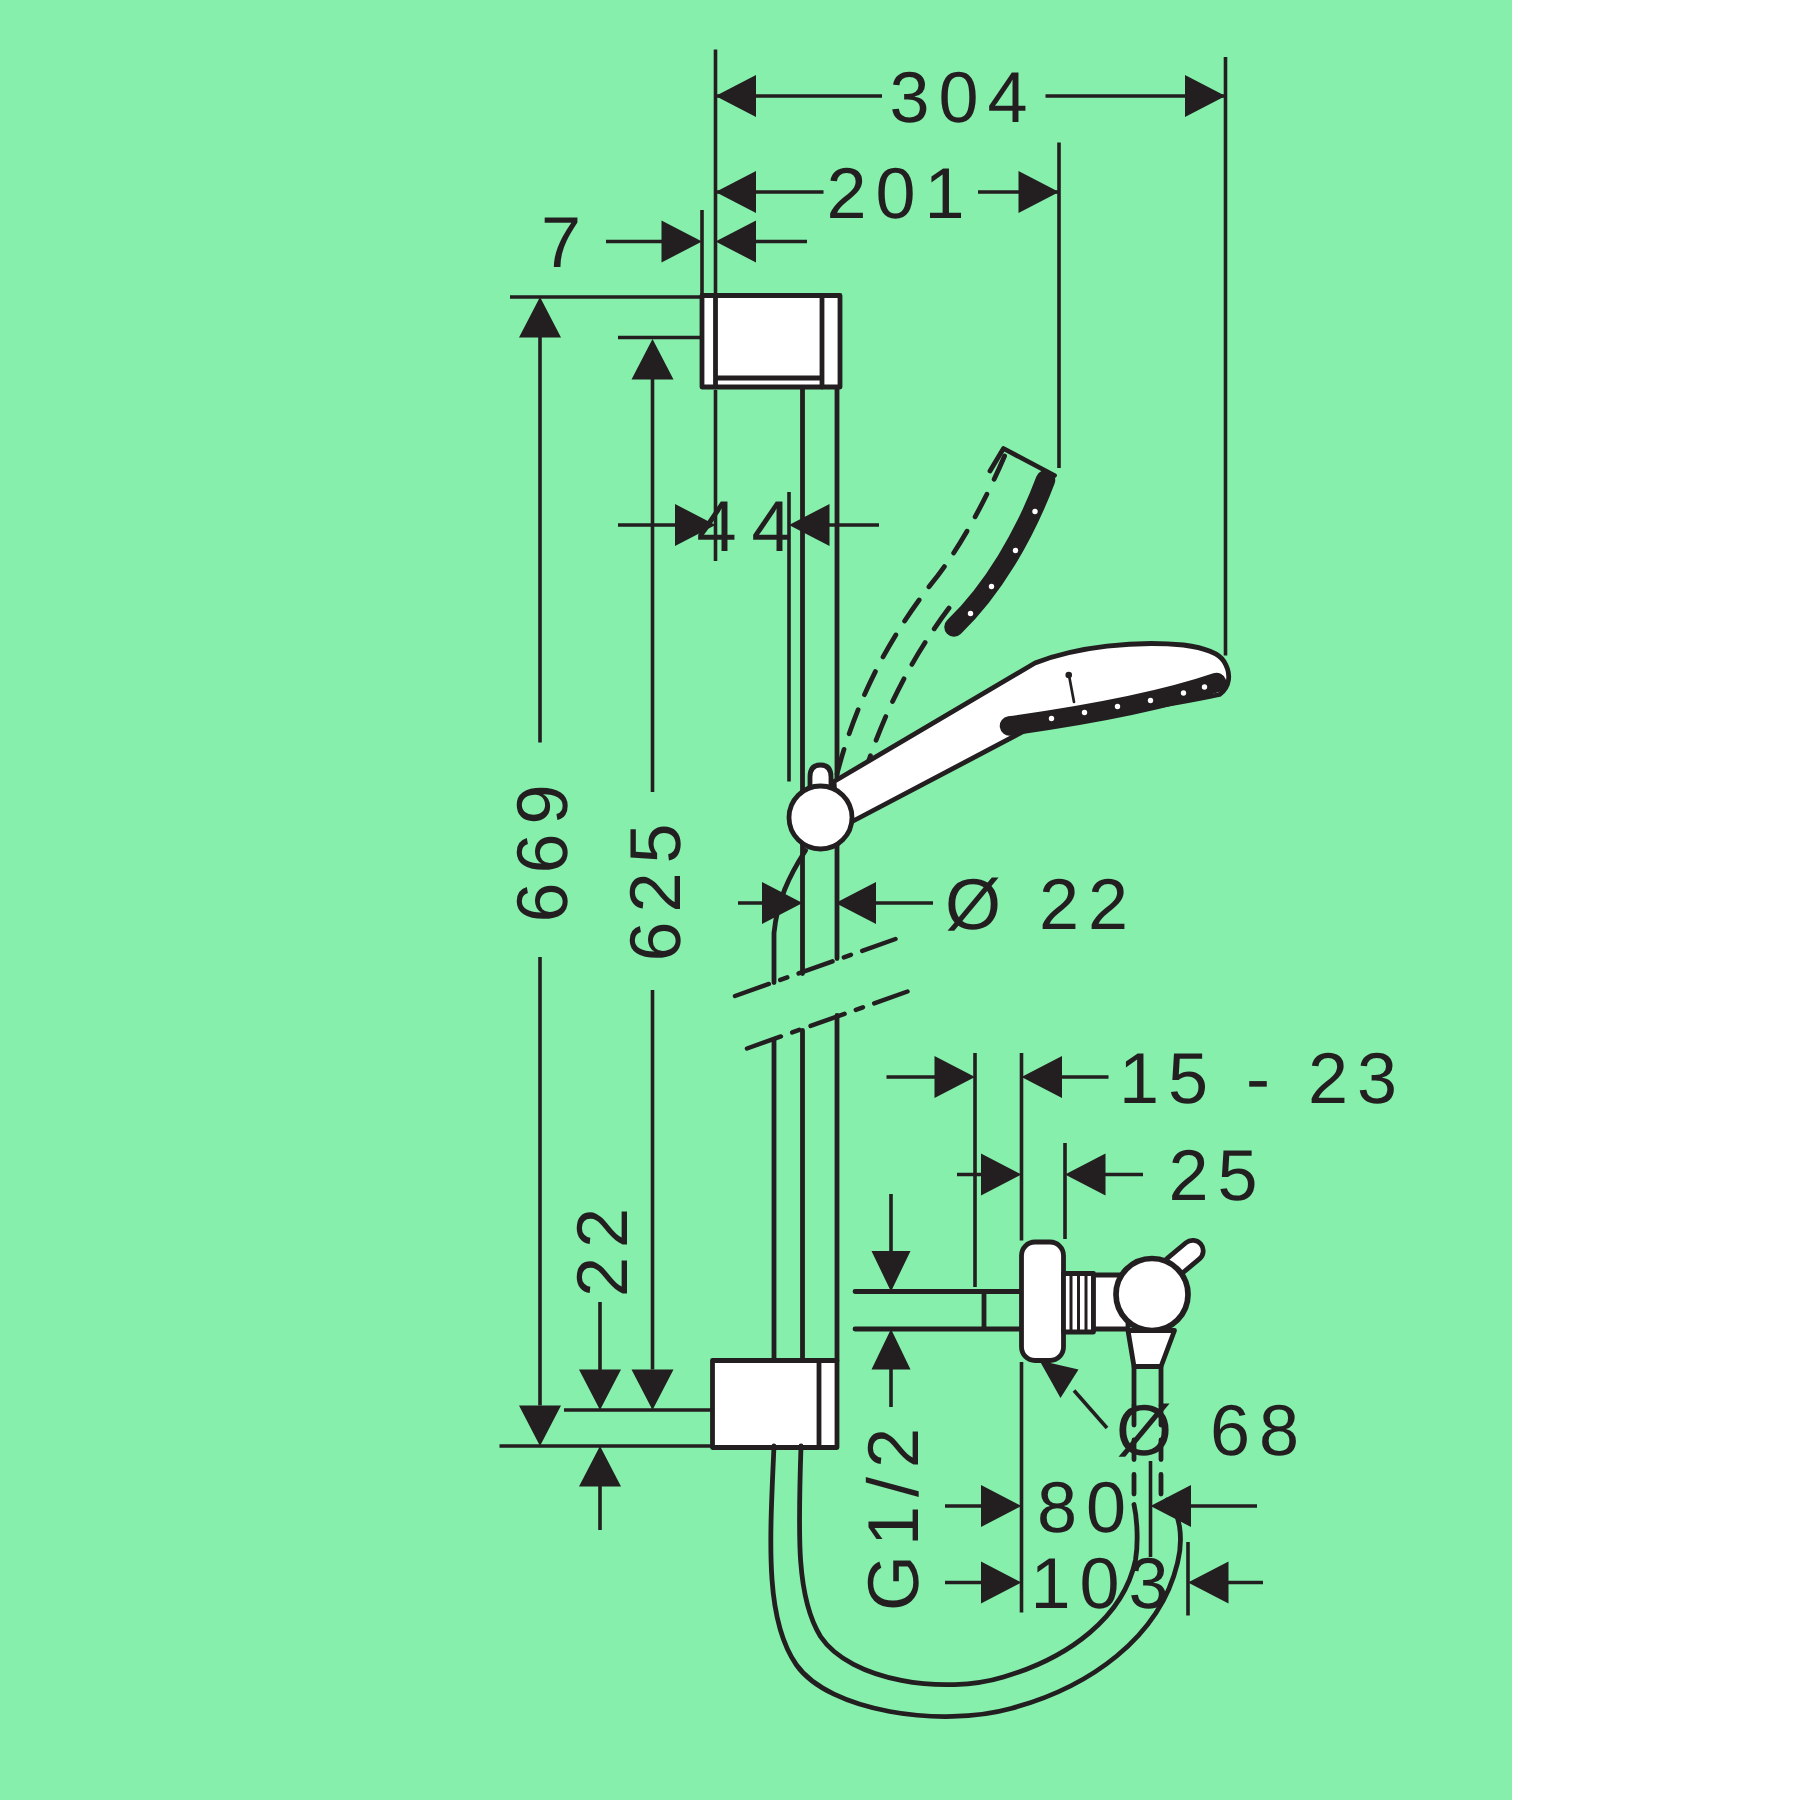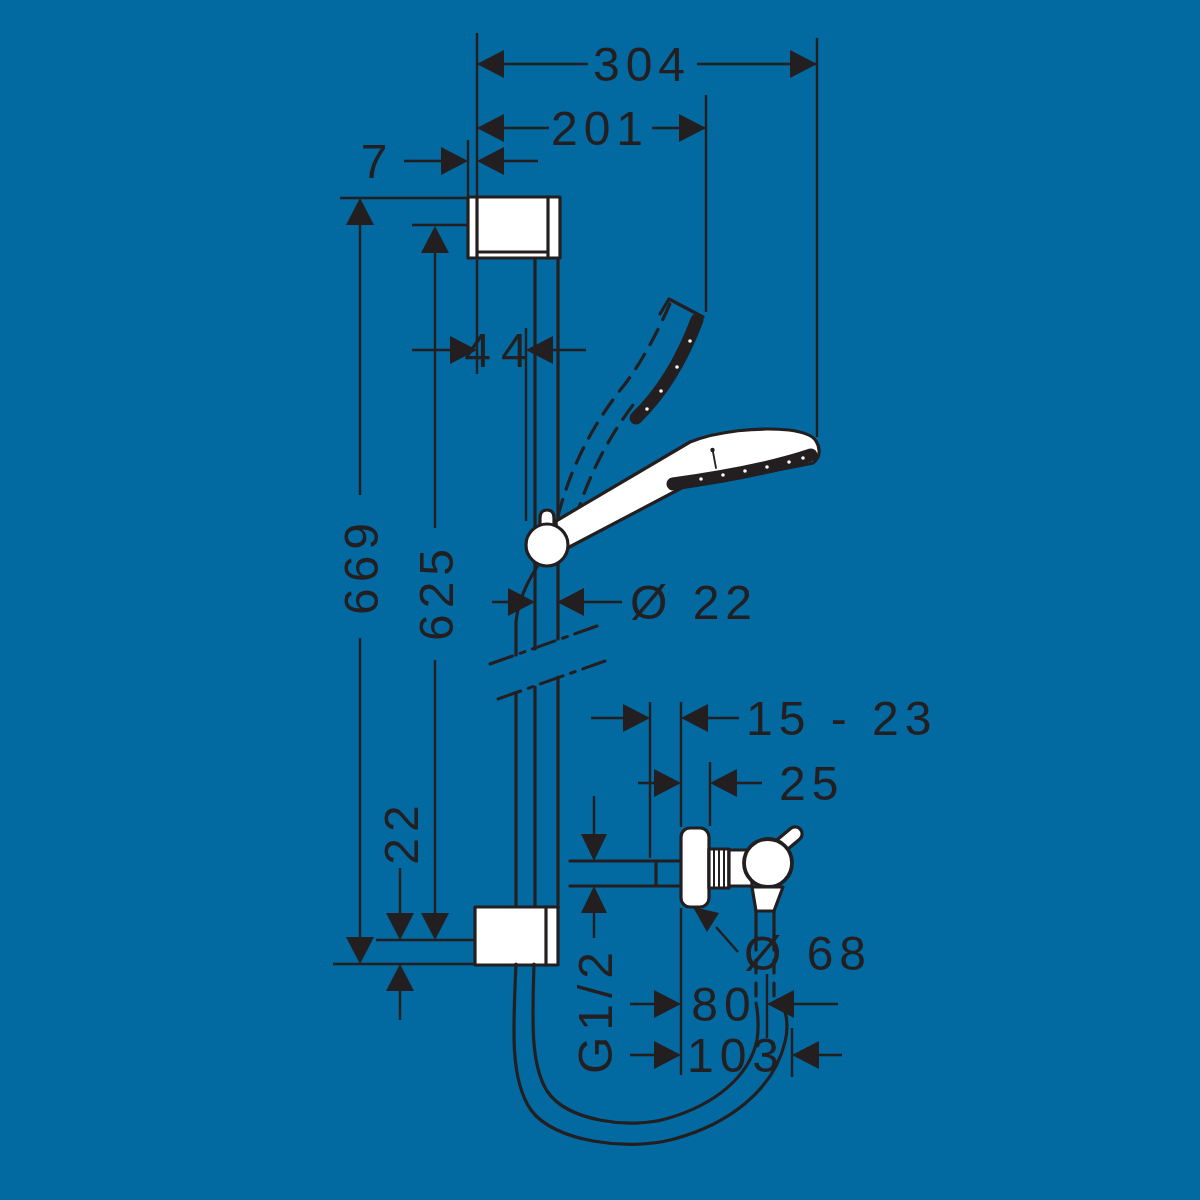--- a/index.html
+++ b/index.html
@@ -1,16 +1,16 @@
 <!DOCTYPE html>
 <html><head>
 <meta charset="utf-8">
 <style>
   html,body{margin:0;padding:0;background:#ffffff;}
-  .stage{width:1200px;height:1200px;position:relative;background:#0369a1;text-align:center;}
+  .stage{width:1008px;height:1200px;position:relative;background:#86efac;text-align:center;}
   svg{display:block;}
   .obj{stroke:#231f20;stroke-width:3.2;fill:none;stroke-linecap:round;stroke-linejoin:round;}
   .objf{fill:#ffffff;}
   .dim{stroke:#231f20;stroke-width:2.4;fill:none;stroke-linecap:butt;}
   .arr{fill:#231f20;stroke:none;}
   .dashed{stroke-dasharray:17 11;}
   .hosedash{stroke-dasharray:13 10;}
   .breakline{stroke-dasharray:24 8 5 8;stroke-width:3;}
   .band{stroke:#231f20;stroke-width:13;fill:none;stroke-linecap:round;}
   .speck{fill:#ffffff;stroke:none;}

